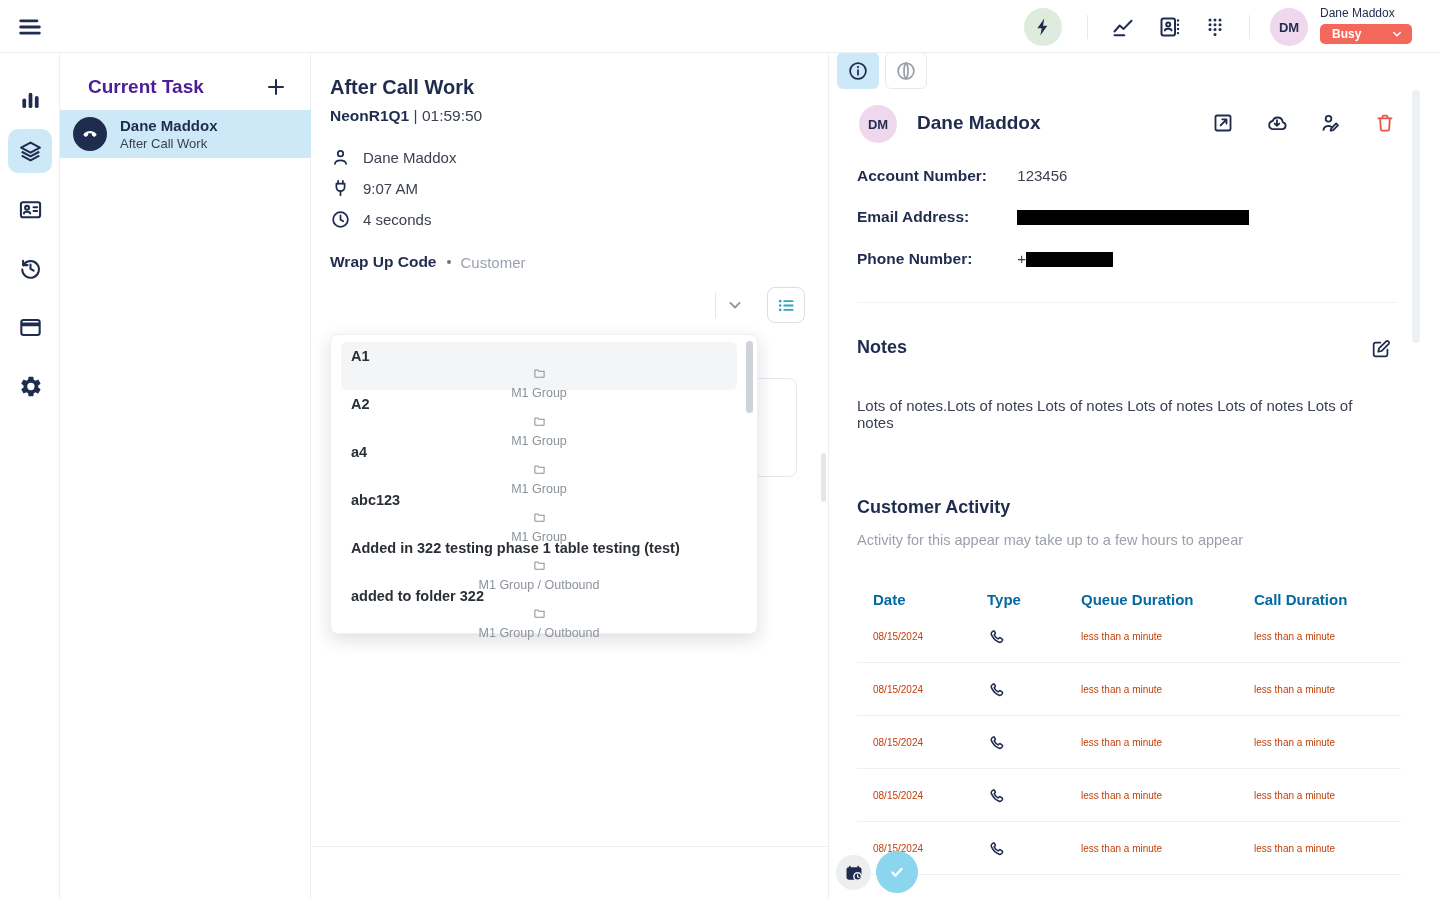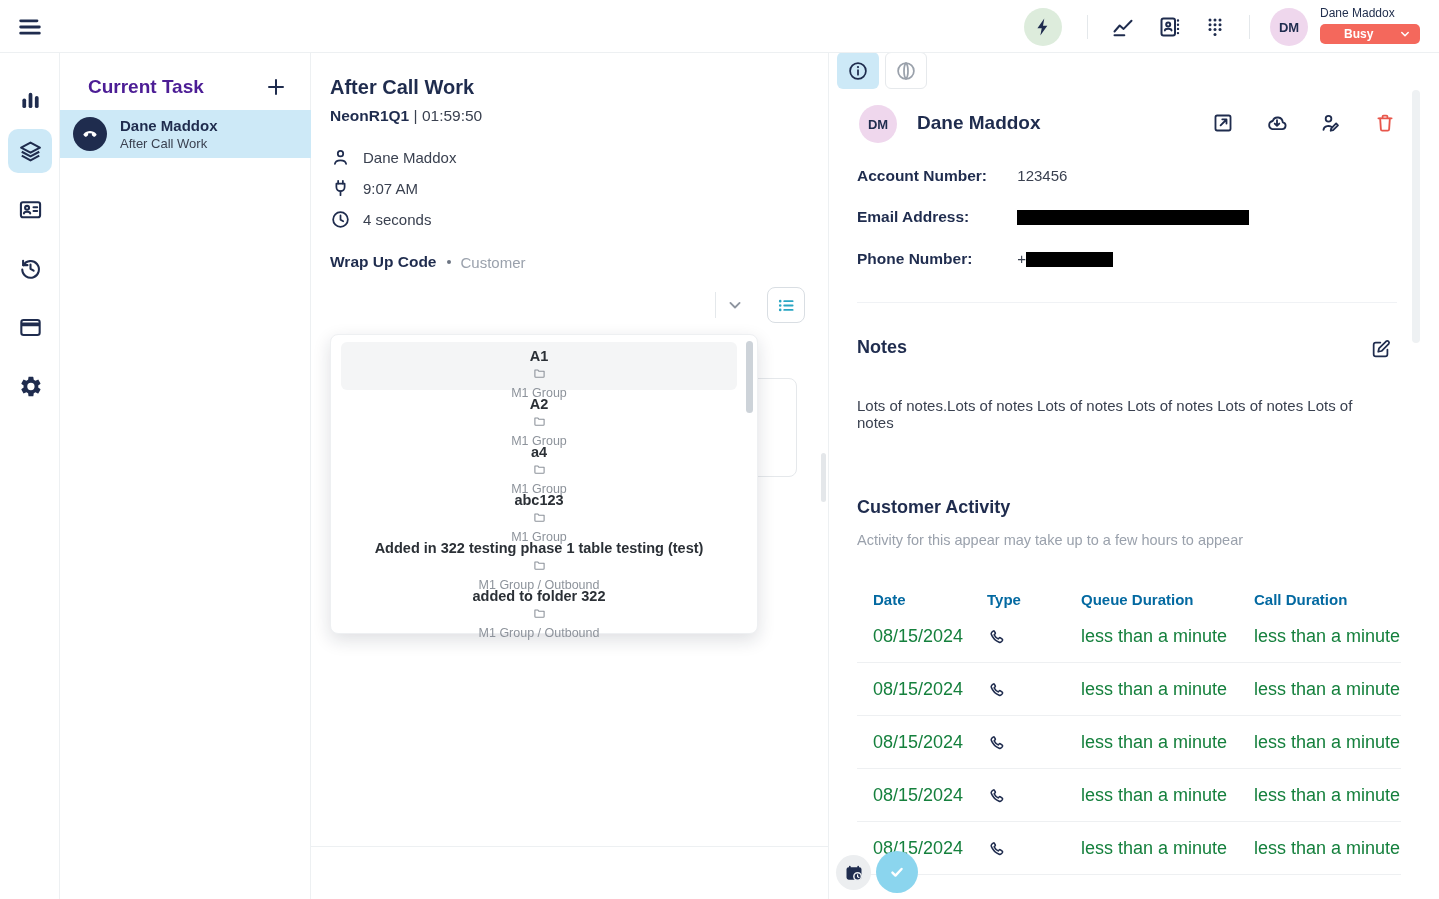--- a/index.html
+++ b/index.html
@@ -13,22 +13,22 @@
   .hamburger { position:absolute; left:16px; top:13px; width:28px; height:28px; color:#1f2c4e; cursor:pointer; }
   .circle-btn { width:38px; height:38px; border-radius:50%; display:flex; align-items:center; justify-content:center; }
   .quick-circle { background:#ddecdc; color:#1f2c4e; position:absolute; left:1024px; top:8px; cursor:pointer; }
   .tb-divider { position:absolute; top:15px; width:1px; height:24px; background:#e4e8eb; }
   .tb-icon { position:absolute; top:15px; width:24px; height:24px; color:#1f2c4e; cursor:pointer; }
   .tb-avatar { position:absolute; left:1270px; top:8px; width:38px; height:38px; border-radius:50%;
                background:#efd7ed; color:#1f2c4e; font-weight:bold; font-size:13px;
                display:flex; align-items:center; justify-content:center; cursor:pointer; }
   .tb-user { position:absolute; left:1320px; top:6px; width:100px; }
   .tb-username { font-size:12px; color:#22304f; white-space:nowrap; }
-  .busy-pill { margin-top:4px; width:100px; height:20px; background:#f4685c; border-radius:5px; color:#fff;
-               font-size:12px; font-weight:bold; display:flex; align-items:center; padding:0 8px 0 24px; cursor:pointer; }
+  .busy-pill { margin-top:4px; width:92px; height:20px; background:#f4685c; border-radius:5px; color:#fff;
+               font-size:12px; font-weight:bold; display:flex; align-items:center; padding:0 8px 0 12px; cursor:pointer; }
   .busy-pill .chev { margin-left:auto; width:14px; height:14px; }
 
   
   .rail { position:absolute; left:0; top:53px; width:60px; height:846px; background:#fff;
           border-right:1px solid #edf0f2; z-index:20; }
   .rail-item { position:absolute; left:8px; width:44px; height:44px; border-radius:10px;
                display:flex; align-items:center; justify-content:center; color:#1f2c4e; cursor:pointer; }
   .rail-item.active { background:#cde9f7; }
   .rail-item svg { width:25px; height:25px; }
 
@@ -65,21 +65,21 @@
   .sel-divider { position:absolute; left:404px; top:239px; width:1px; height:26px; background:#e4e8eb; }
   .sel-chevron { position:absolute; left:414px; top:242px; width:20px; height:20px; color:#8e959f; cursor:pointer; }
   .list-btn { position:absolute; left:456px; top:234px; width:38px; height:36px; border:1px solid #d9dee3;
               border-radius:8px; background:#fff; display:flex; align-items:center; justify-content:center;
               color:#2aa6c3; cursor:pointer; }
   .list-btn svg { width:21px; height:21px; }
   .hidden-textarea { position:absolute; left:19px; top:325px; width:467px; height:99px;
                      border:1px solid #e5e8eb; border-radius:8px; background:#fff; }
   .dropdown { position:absolute; left:19px; top:281px; width:428px; height:300px; background:#fff;
               border:1px solid #eef0f2; border-radius:8px; box-shadow:0 6px 18px rgba(20,30,50,.14);
-              padding-top:7px; z-index:15;text-align:center; }
+              padding-top:7px; z-index:15; }
   .dd-item { margin:0 20px 0 10px; height:48px; border-radius:6px; padding:6px 10px 0 10px; cursor:pointer; }
   .dd-item.active { background:#f4f5f6; }
   .dd-title { font-size:14.5px; font-weight:bold; color:#2b3036; }
   .dd-sub { display:flex; align-items:center; gap:6px; margin-top:3px; color:#8d939b; font-size:12.5px;flex-direction:column; }
   .dd-sub svg { width:13px; height:13px; }
   .dd-scroll { position:absolute; right:4px; top:6px; width:7px; height:72px; background:#cdd3d9; border-radius:4px; cursor:pointer; }
   .center-scroll { position:absolute; left:510px; top:400px; width:5px; height:49px; background:#e4e7ea; border-radius:3px; cursor:pointer; }
   .center-footer-divider { position:absolute; left:0; top:793px; width:517px; height:1px; background:#edf0f2; }
   .sched-btn { position:absolute; left:525px; top:802px; width:35px; height:35px; border-radius:50%; background:#eceef0;
                display:flex; align-items:center; justify-content:center; color:#1f2c4e; cursor:pointer; }
@@ -110,21 +110,21 @@
   .redact { display:inline-block; vertical-align:middle; height:15px; background:#000; }
   .sect-divider { position:absolute; left:28px; top:249px; width:540px; height:1px; background:#f0f2f5; }
   .notes-title { position:absolute; left:28px; top:284px; font-size:18px; font-weight:bold; color:#1f2c4e; }
   .notes-edit { position:absolute; right:47px; top:285px; width:22px; height:22px; color:#1f2c4e; cursor:pointer; }
   .notes-body { position:absolute; left:28px; top:344px; width:530px; font-size:15px; color:#3a4150; }
   .act-title { position:absolute; left:28px; top:444px; font-size:18px; font-weight:bold; color:#1f2c4e; }
   .act-sub { position:absolute; left:28px; top:479px; font-size:14.5px; color:#9aa1ac; }
   .act-table { position:absolute; left:28px; top:535px; width:544px; }
   .act-grid { display:grid; grid-template-columns:114px 94px 173px 1fr; align-items:center; padding-left:16px; }
   .act-head { height:22px; font-size:15px; font-weight:bold; color:#0369a1; }
-  .act-row { height:53px; font-size:18px; color:#15803d; border-bottom:1px solid #eef0f2; }
+  .act-row { height:53px; font-size:10px; color:#c2410c; border-bottom:1px solid #eef0f2; }
   .act-row:first-of-type { margin-top:20px; }
   .act-row svg { width:19px; height:19px; color:#1f2c4e; }
   .right-scroll { position:absolute; left:583px; top:37px; width:8px; height:253px; background:#eef1f3; border-radius:4px; cursor:pointer; }
 
   svg { display:block; }
 </style>
 </head>
 <body>
 
 <div class="screen">

